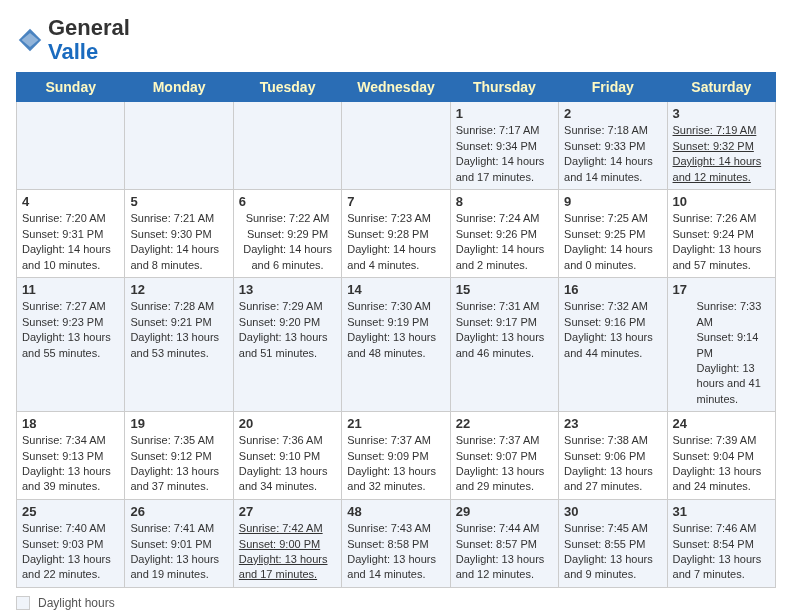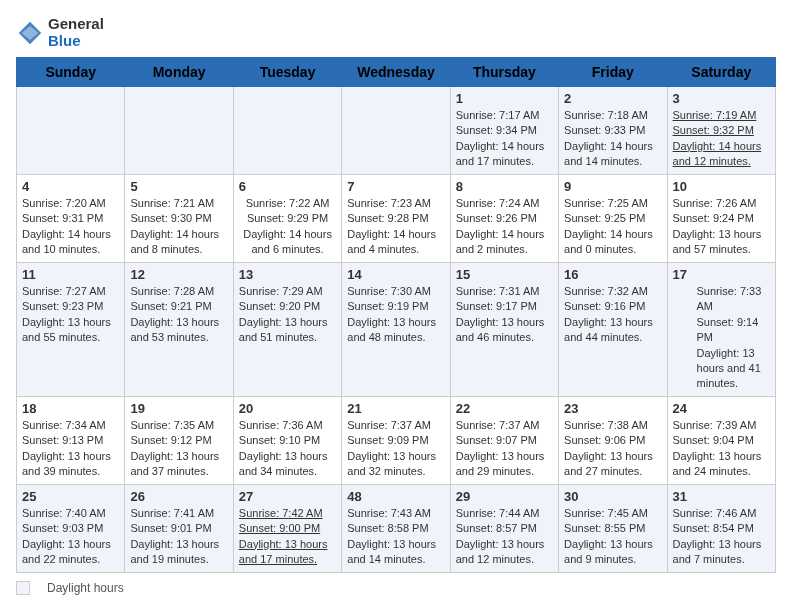--- a/index.html
+++ b/index.html
@@ -15,21 +15,21 @@
       justify-content: space-between;
       align-items: flex-start;
       margin-bottom: 8px;
     }
     .logo {
       display: flex;
       align-items: center;
       gap: 4px;
     }
     .logo-text {
-      font-size: 15px;
+      font-size: 22px;
       font-weight: bold;
       color: #333;
       line-height: 1.1;
     }
     .logo-text span {
       color: #1a6bbf;
     }
     .logo-icon {
       width: 28px;
       height: 28px;
@@ -46,21 +46,21 @@
       font-size: 16px;
       color: #555;
     }
     table {
       width: 100%;
       border-collapse: collapse;
       table-layout: fixed;
     }
     thead tr th {
       background-color: #2a6db5;
-      color: #000000;
+      color: #fef9c3;
       text-align: center;
       padding: 6px 4px;
       font-size: 14px;
       border: 1px solid #2a6db5;
     }
     tbody tr td {
       border: 1px solid #ccc;
       vertical-align: top;
       padding: 4px 5px;
       font-size: 11px;
@@ -81,21 +81,21 @@
       margin-bottom: 2px;
     }
     .day-info {
       font-size: 11px;
       line-height: 1.4;
     }
     .footer {
       margin-top: 8px;
       display: flex;
       align-items: center;
-      gap: 17px;
+      gap: 8px;
       font-size: 12px;
       color: #555;
     }
     .daylight-box {
       width: 14px;
       height: 14px;
       background-color: #f0f4fa;
       border: 1px solid #ccc;
       display: inline-block;
     }
@@ -104,21 +104,21 @@
 <body>
 
 <div class="header-area">
   <div class="logo">
     <svg class="logo-icon" viewBox="0 0 40 40" xmlns="http://www.w3.org/2000/svg">
       <polygon points="20,4 36,20 20,36 4,20" fill="#2a6db5" opacity="0.85"></polygon>
       <polygon points="20,10 32,20 20,30 8,20" fill="#fff" opacity="0.4"></polygon>
     </svg>
     <div class="logo-text">
       <div>General</div>
-      <div><span>Blue</span></div>
+      <div><span>Valle</span></div>
     </div>
   </div>
 </div>
 
 <table>
   <thead>
     <tr>
     <th>Sunday</th>
         <th>Monday</th>
         <th>Tuesday</th>

